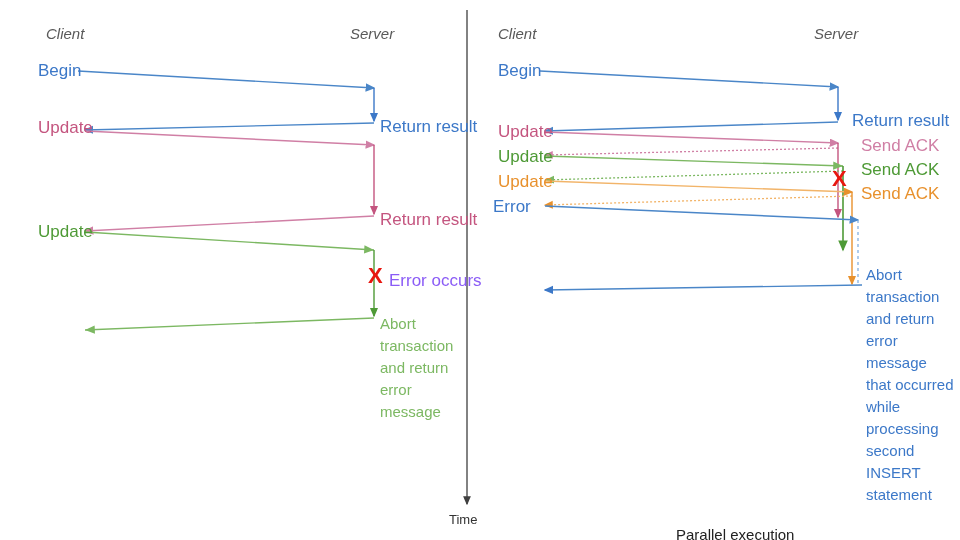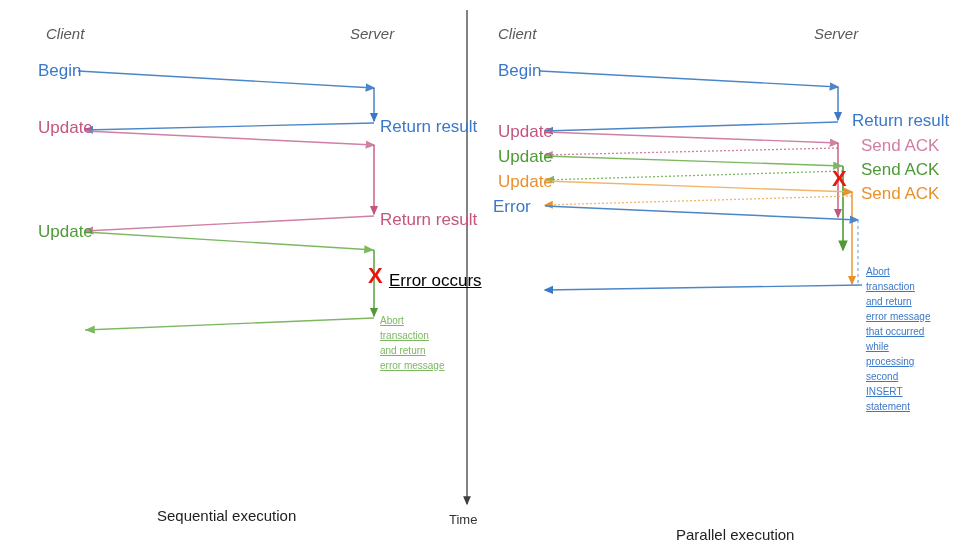--- a/index.html
+++ b/index.html
@@ -10,21 +10,21 @@
     overflow:hidden;
     position:relative;
   }
   #stage{position:absolute;left:0;top:0;width:888px;height:540px;}
   svg#art{position:absolute;left:0;top:0;width:960px;height:540px;}
   .lbl{position:absolute;font-size:17px;line-height:15px;white-space:pre;}
   .role{position:absolute;font-size:15px;font-style:italic;color:#595959;white-space:pre;}
   .caption{position:absolute;font-size:15px;color:#222222;white-space:pre;}
   .timelabel{position:absolute;font-size:13px;color:#333333;white-space:pre;}
   .xmark{position:absolute;font-size:22px;font-weight:bold;color:#e8170f;line-height:1;}
-  .blk{position:absolute;font-size:10px;line-height:15px;white-space:pre-line;text-decoration:underline;}
+  .blk{position:absolute;font-size:15px;line-height:22px;white-space:pre-line;}
 </style>
 </head>
 <body>
 
 <div id="stage">
 
   <svg id="art" viewBox="0 0 960 540">
     <defs>
       <marker id="ah-blue" markerWidth="7" markerHeight="7" refX="6" refY="3" orient="auto">
         <path d="M0,0 L7,3 L0,6 z" fill="#3c78c8"></path>
@@ -110,29 +110,28 @@
 
   <div class="role" style="left:46px;top:25px;">Client</div>
   <div class="role" style="left:350px;top:25px;">Server</div>
 
   <div class="lbl" style="left:38px;top:63px;color:#3c78c8;">Begin</div>
   <div class="lbl" style="left:38px;top:120px;color:#c4557f;">Update</div>
   <div class="lbl" style="left:38px;top:224px;color:#4e9a36;">Update</div>
 
   <div class="lbl" style="left:380px;top:119px;color:#3c78c8;">Return result</div>
   <div class="lbl" style="left:380px;top:212px;color:#c4557f;">Return result</div>
-  <div class="lbl" style="left:389px;top:273px;color:#000000;text-decoration:underline;">Error occurs</div>
+  <div class="lbl" style="left:389px;top:273px;color:#8b5cf6;">Error occurs</div>
   <div class="xmark" style="left:368px;top:265px;">X</div>
 
   <div class="blk" style="left:380px;top:313px;color:#7cb862;width:95px;">Abort
 transaction
 and return
 error message</div>
 
-  <div class="caption" style="left:157px;top:507px;">Sequential execution</div>
 
   <div class="timelabel" style="left:449px;top:512px;">Time</div>
 
   <div class="role" style="left:498px;top:25px;">Client</div>
   <div class="role" style="left:814px;top:25px;">Server</div>
 
   <div class="lbl" style="left:498px;top:63px;color:#3c78c8;">Begin</div>
   <div class="lbl" style="left:498px;top:124px;color:#c4557f;">Update</div>
   <div class="lbl" style="left:498px;top:149px;color:#4e9a36;">Update</div>
   <div class="lbl" style="left:498px;top:174px;color:#e8912d;">Update</div>

